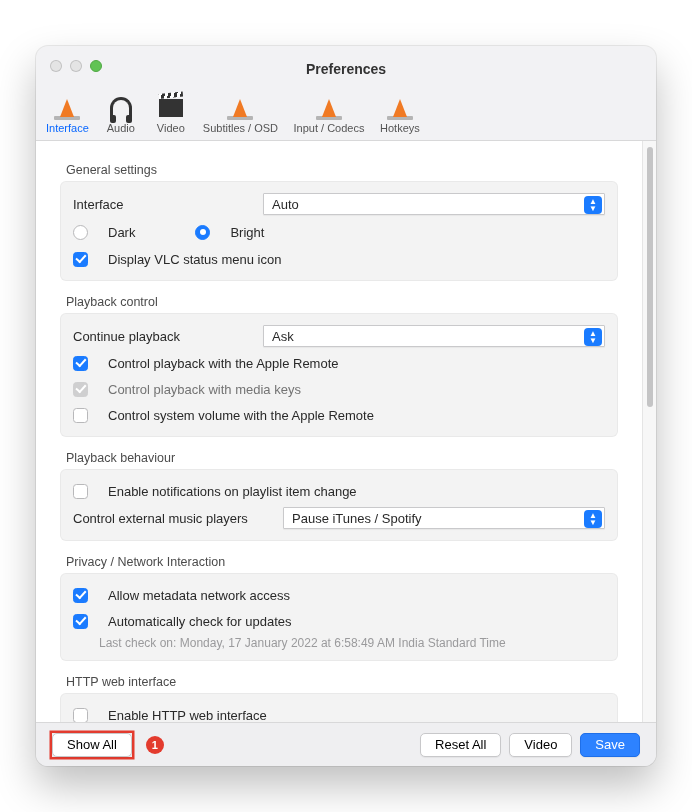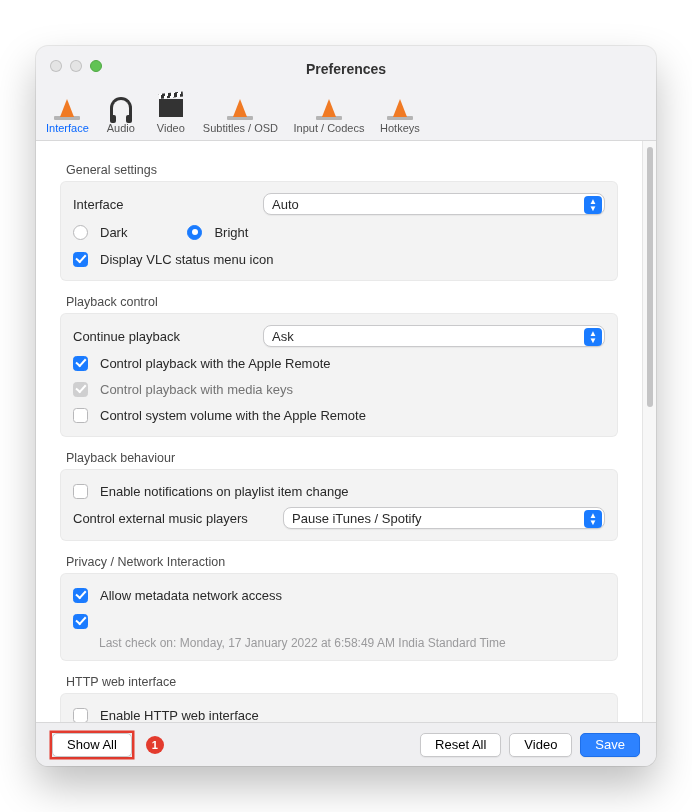--- a/index.html
+++ b/index.html
@@ -69,39 +69,39 @@
   .section-label { font-size:12.5px; color:#4b4b4b; padding:14px 0 4px 6px; }
   .group {
     background:#f3f3f3; border:1px solid rgba(0,0,0,0.04);
     border-radius:6px; padding:8px 12px;
   }
   .row { display:flex; align-items:center; min-height:28px; gap:10px; }
   .label { flex:0 0 180px; font-size:13px; }
   .field { flex:1; }
 
   .popup {
-    background:#fff; border:1px solid #c9c9cb; border-radius:8px; height:22px;
+    background:#fff; border:1px solid #c9c9cb; border-radius:1px; height:22px;
     display:flex; align-items:center; padding:0 24px 0 8px; font-size:13px; position:relative;
     box-shadow:0 1px 1px rgba(0,0,0,0.05);
   }
   .popup::after {
     content:""; position:absolute; right:2px; top:2px; width:18px; height:18px;
     background:#1a7bff; border-radius:4px;
   }
   .popup .chev { position:absolute; right:6px; top:4px; z-index:2; color:#fff; font-size:8px; line-height:7px; text-align:center; width:10px;}
   .cbx {
     width:15px; height:15px; border:1px solid #b8b8ba; border-radius:3.5px; background:#fff;
     display:inline-flex; align-items:center; justify-content:center; flex:0 0 15px;
   }
   .cbx.checked { background:#1a7bff; border-color:#1a7bff; }
   .cbx.checked::after { content:""; width:4px; height:8px; border:solid #fff; border-width:0 2px 2px 0; transform:rotate(42deg) translate(-1px,-1px);}
   .cbx.disabled { background:#f0f0f0; border-color:#d4d4d4;}
   .cbx.disabled.checked { background:#cfcfd0; border-color:#cfcfd0;}
   .cbx.disabled.checked::after { border-color:#fff; }
-  .chk-row { display:flex; align-items:center; gap:12px; min-height:26px; }
+  .chk-row { display:flex; align-items:center; gap:20px; min-height:26px; }
   .chk-row.disabled { color:#737373; }
 
   .radio {
     width:15px; height:15px; border:1px solid #b8b8ba; border-radius:50%; background:#fff;
     display:inline-flex; align-items:center; justify-content:center; flex:0 0 15px;
   }
   .radio.checked { border-color:#1a7bff; background:#1a7bff; }
   .radio.checked::after { content:""; width:6px; height:6px; background:#fff; border-radius:50%; }
   .radios { display:flex; align-items:center; gap:60px; }
 
@@ -254,20 +254,21 @@
       </div>
 
       <div class="section-label">Privacy / Network Interaction</div>
       <div class="group">
         <label class="chk-row">
           <span class="cbx checked"></span>
           <span>Allow metadata network access</span>
         </label>
         <label class="chk-row">
           <span class="cbx checked"></span>
+          <span>Automatically check for updates</span>
         </label>
         <div class="subnote">Last check on: Monday, 17 January 2022 at 6:58:49 AM India Standard Time</div>
       </div>
 
       <div class="section-label">HTTP web interface</div>
       <div class="group">
         <label class="chk-row">
           <span class="cbx"></span>
           <span>Enable HTTP web interface</span>
         </label>

